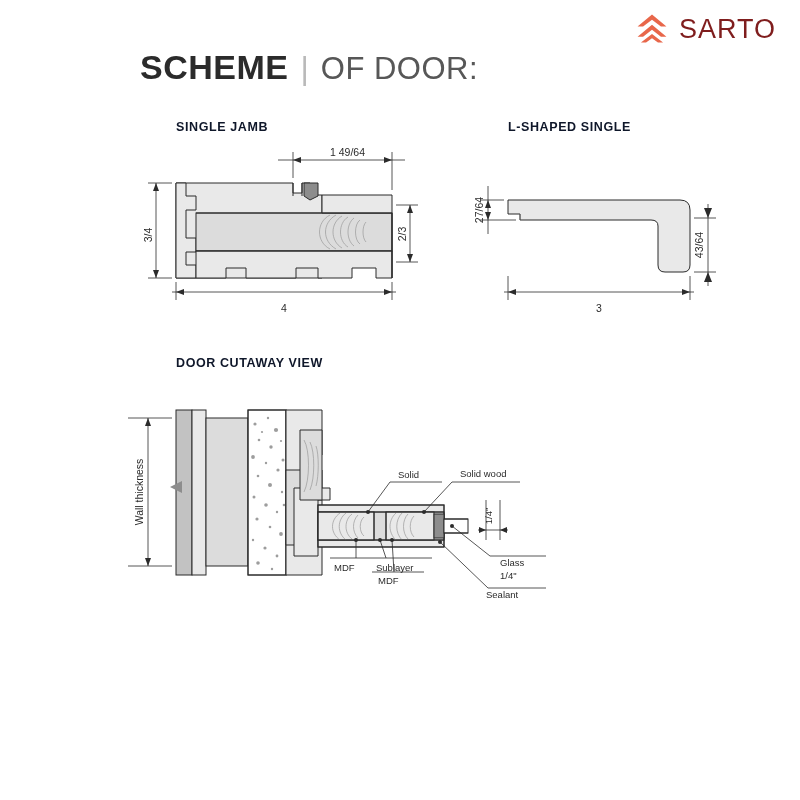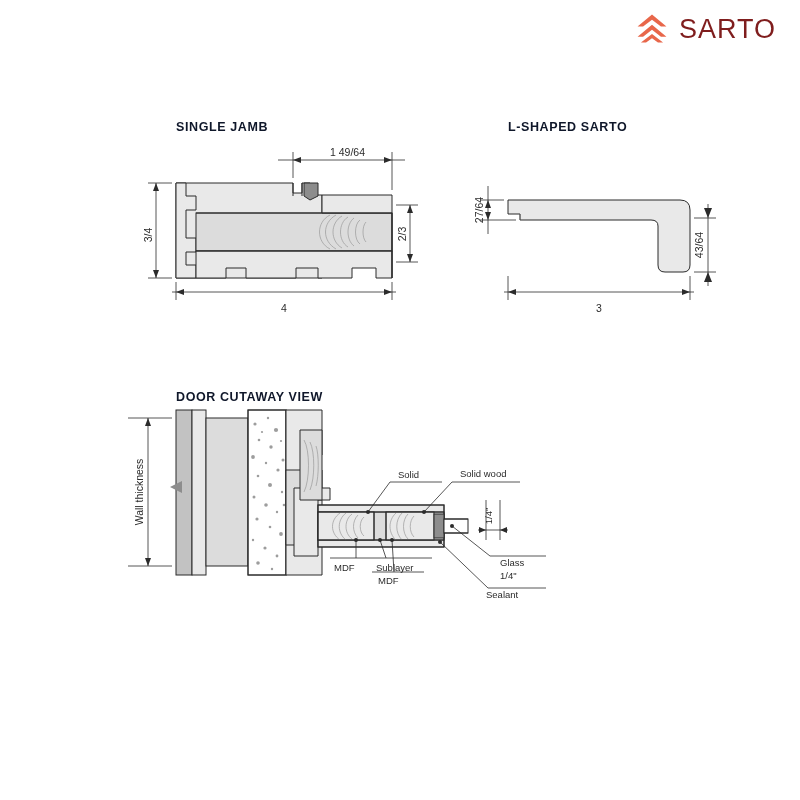--- a/index.html
+++ b/index.html
@@ -72,21 +72,21 @@
   
   .section-label {
     position: absolute;
     font-size: 12.5px;
     font-weight: bold;
     letter-spacing: 0.6px;
     color: #0f172a;
   }
   #lbl-single-jamb { top: 120px; left: 176px; }
   #lbl-l-casing   { top: 120px; left: 508px; }
-  #lbl-cutaway    { top: 356px; left: 176px; margin-top: 34px; }
+  #lbl-cutaway    { top: 356px; left: 176px; }
 
   
   .canvas {
     position: absolute;
     top: 0; left: 0;
     width: 800px;
     height: 800px;
   }
   svg { display: block; }
   .ln   { stroke: #2b2b2b; stroke-width: 1; fill: none; }
@@ -116,23 +116,28 @@
 
   <div class="brand">
     <svg class="brand-mark" viewBox="0 0 40 40">
       <path d="M20 3 L37 17 L30.5 17 L20 9 L9.5 17 L3 17 Z" fill="#e8674a"></path>
       <path d="M20 15 L37 29 L30.5 29 L20 21 L9.5 29 L3 29 Z" fill="#e8674a"></path>
       <path d="M20 26 L33 36 L27 36 L20 31 L13 36 L7 36 Z" fill="#e8674a"></path>
     </svg>
     <span class="brand-name">SARTO</span>
   </div>
 
+  <div class="title-wrap">
+    <span class="title-main">SCHEME</span>
+    <span class="title-sep">|</span>
+    <span class="title-sub">OF DOOR:</span>
+  </div>
 
   <div class="section-label" id="lbl-single-jamb">SINGLE  JAMB</div>
-  <div class="section-label" id="lbl-l-casing">L-SHAPED SARTO</div>
+  <div class="section-label" id="lbl-l-casing">L-SHAPED SINGLE</div>
   <div class="section-label" id="lbl-cutaway">DOOR CUTAWAY VIEW</div>
 
   <svg class="canvas" viewBox="0 0 800 800">
 
     <g>
 
       <path class="fill-l" d="M176,183 L293,183 L293,193 L302,193 L302,183 L310,183 L310,195
                               L322,195 L322,278 L176,278 Z"></path>
 
       <path class="fill-l" d="M176,183 L176,278 L196,278 L196,265 L186,265 L186,252

